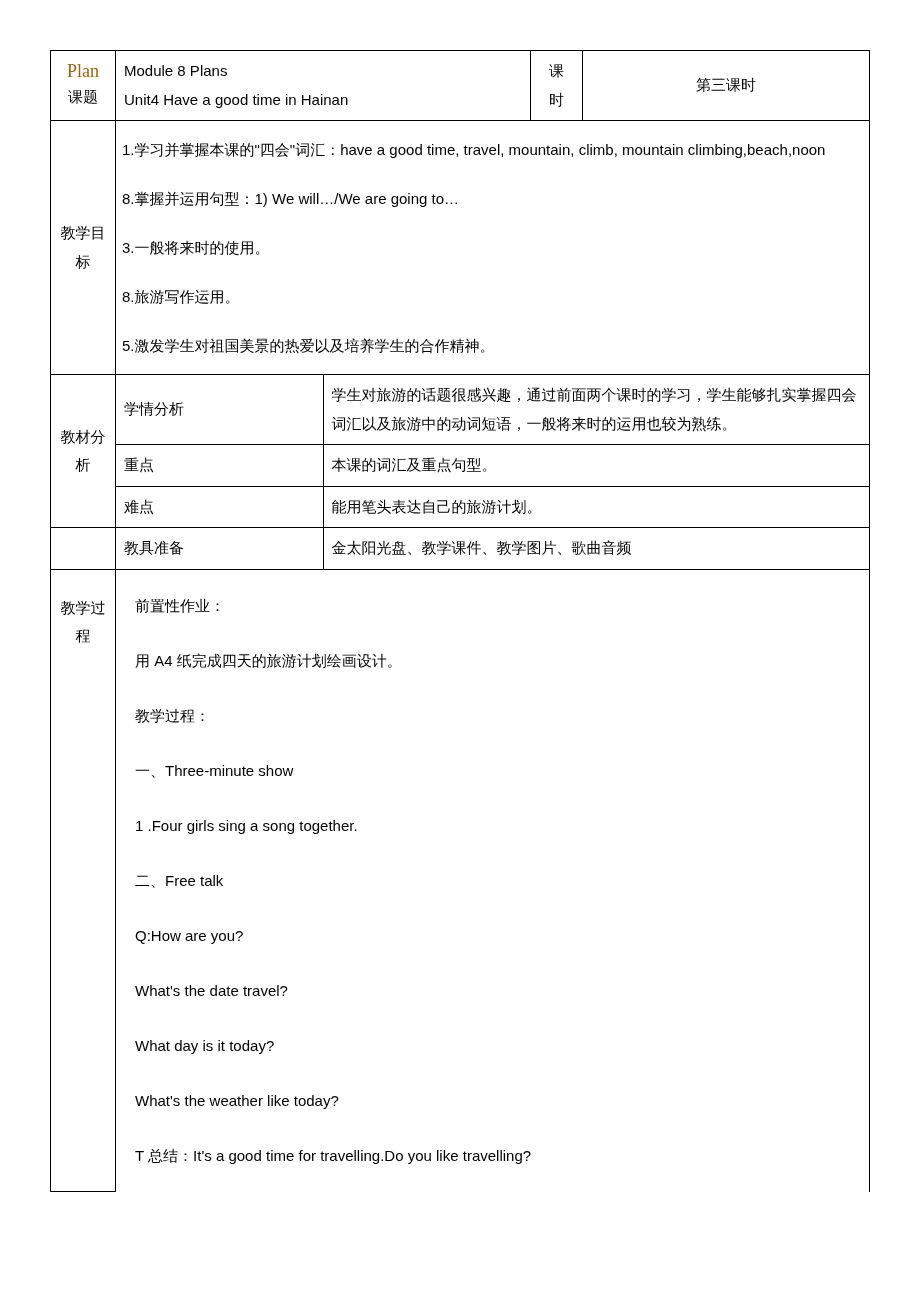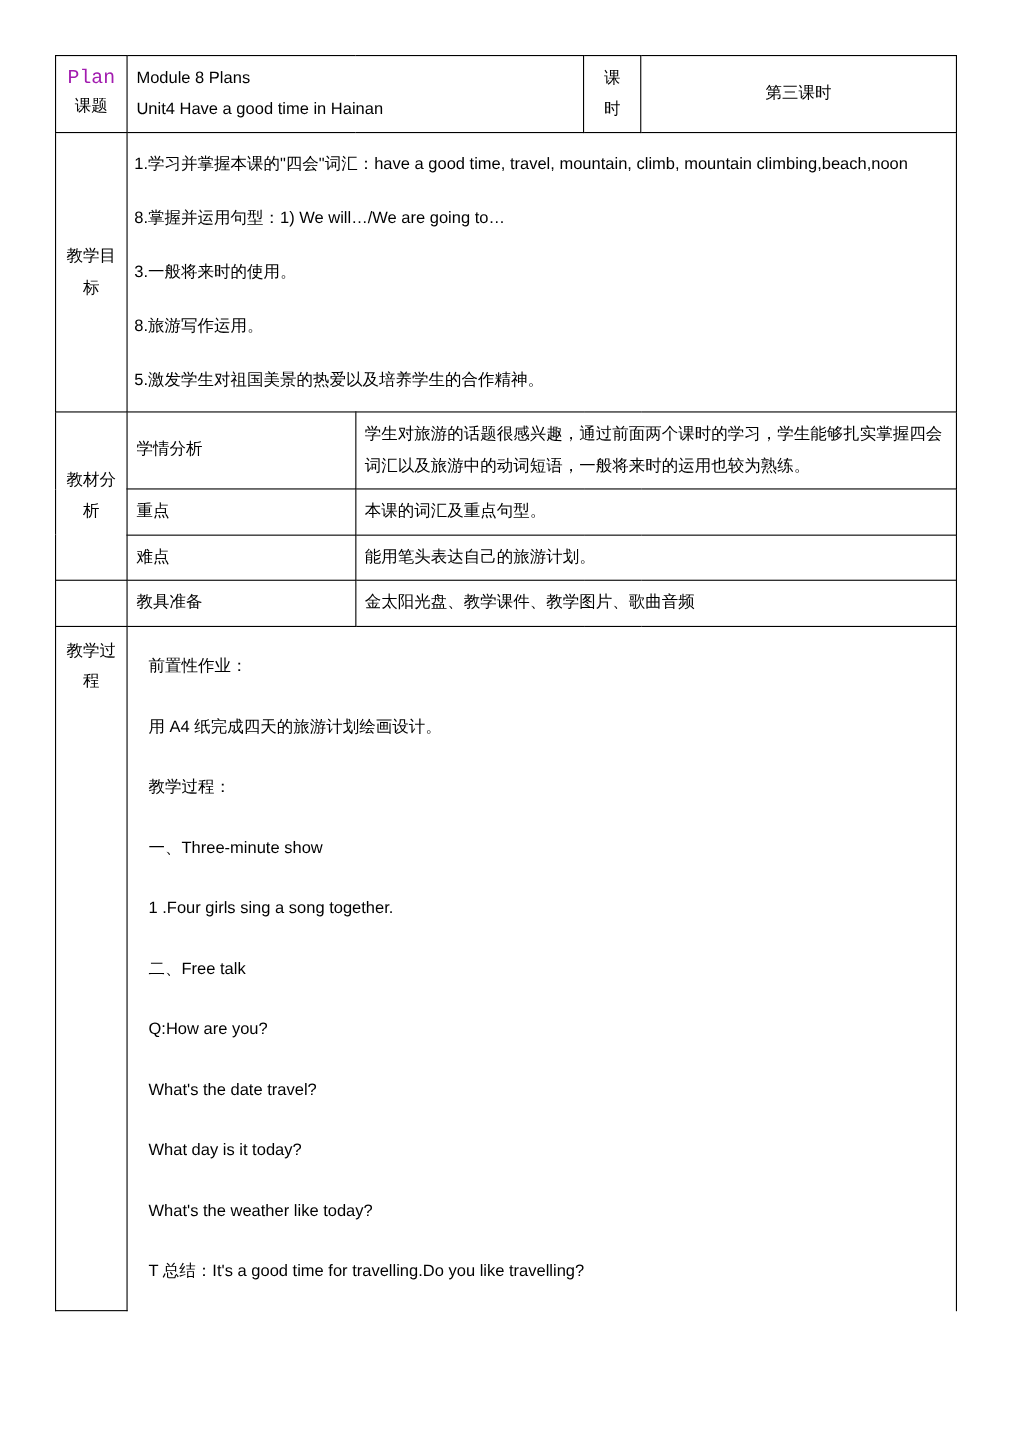--- a/index.html
+++ b/index.html
@@ -30,22 +30,22 @@
   }
   .col-sublabel {
     width: 55px;
     vertical-align: middle;
   }
   .col-period-label {
     width: 35px;
     text-align: center;
   }
   .plan-watermark {
-    color: #a21caf;
-    font-family: Liberation Mono, monospace;
+    color: #a16207;
+    font-family: Liberation Serif, serif;
     font-size: 18px;
     display: block;
     line-height: 1.2;
   }
   .label-topic {
     display: block;
     line-height: 1.8;
   }
   .cell-content p {
     margin: 0;
@@ -145,21 +145,21 @@
     <td class="col-label"></td>
     <td class="col-sublabel">
       <span>教具准备</span>
     </td>
     <td colspan="3">
       <span>金太阳光盘、教学课件、教学图片、歌曲音频</span>
     </td>
   </tr>
 
   <tr>
-    <td class="col-label" style="vertical-align:top; padding-top:8px;">
+    <td class="col-label" style="vertical-align:top; padding-top:24px;">
       <span>教学过程</span>
     </td>
     <td colspan="4" class="proc-cell" style="border-bottom:none;">
       <p>前置性作业：</p>
       <p>用 A4 纸完成四天的旅游计划绘画设计。</p>
       <p>教学过程：</p>
       <p>一、Three-minute show</p>
       <p>1 .Four girls sing a song together.</p>
       <p>二、Free talk</p>
       <p>Q:How are you?</p>

